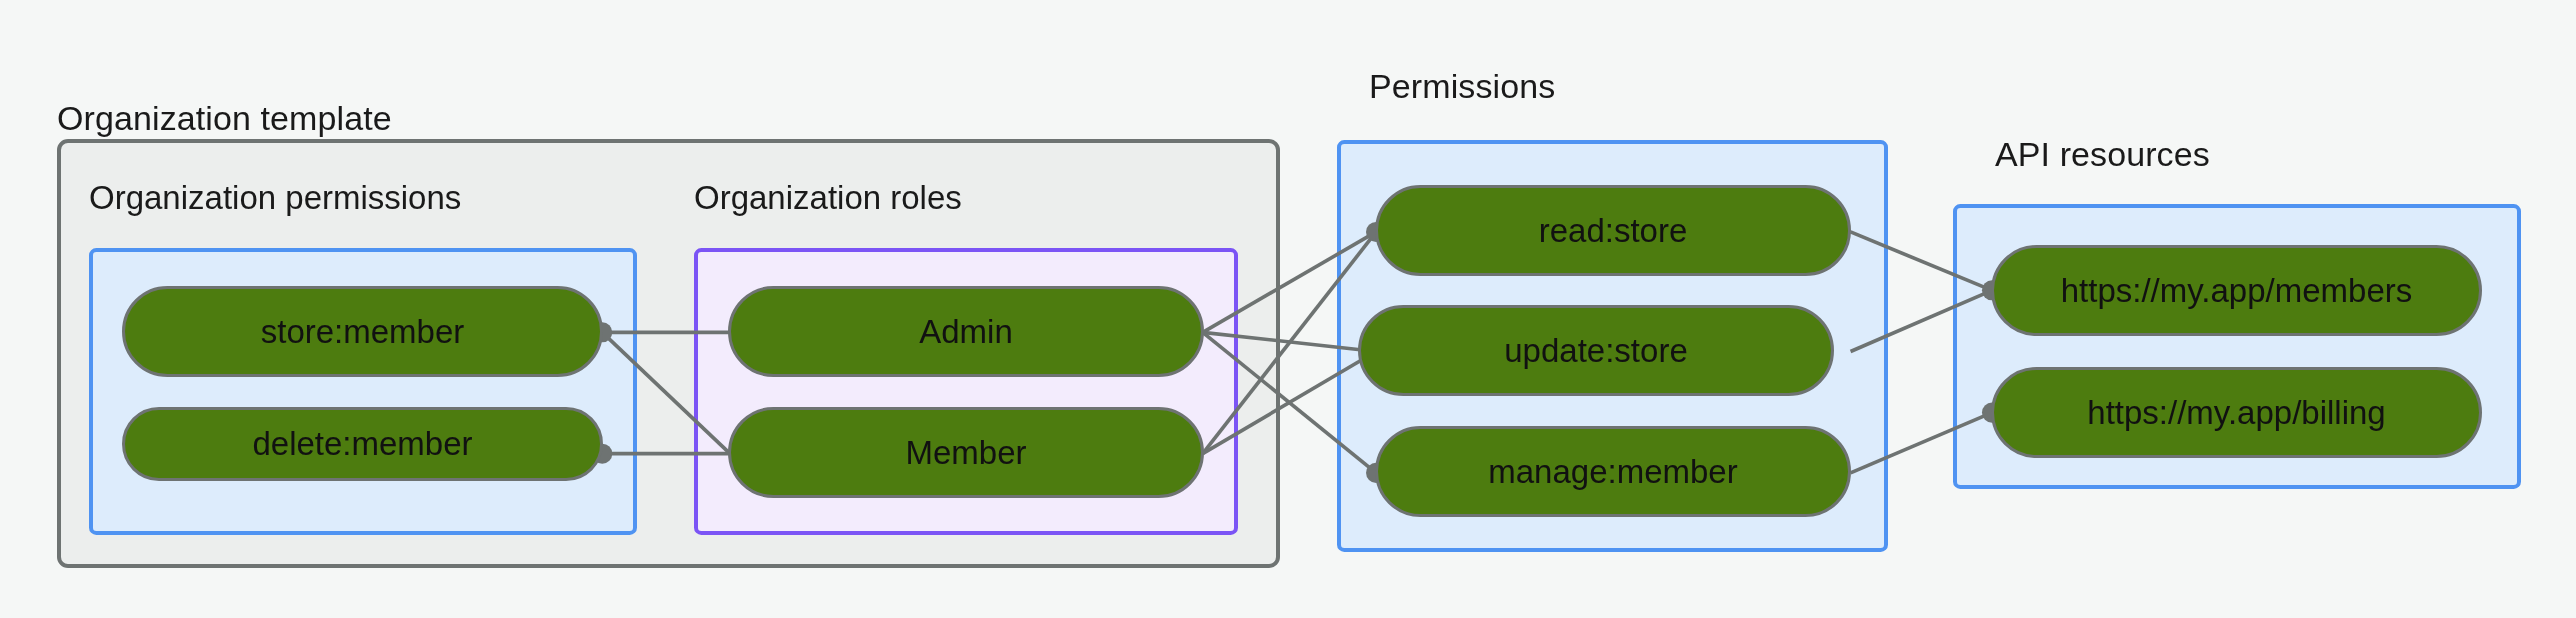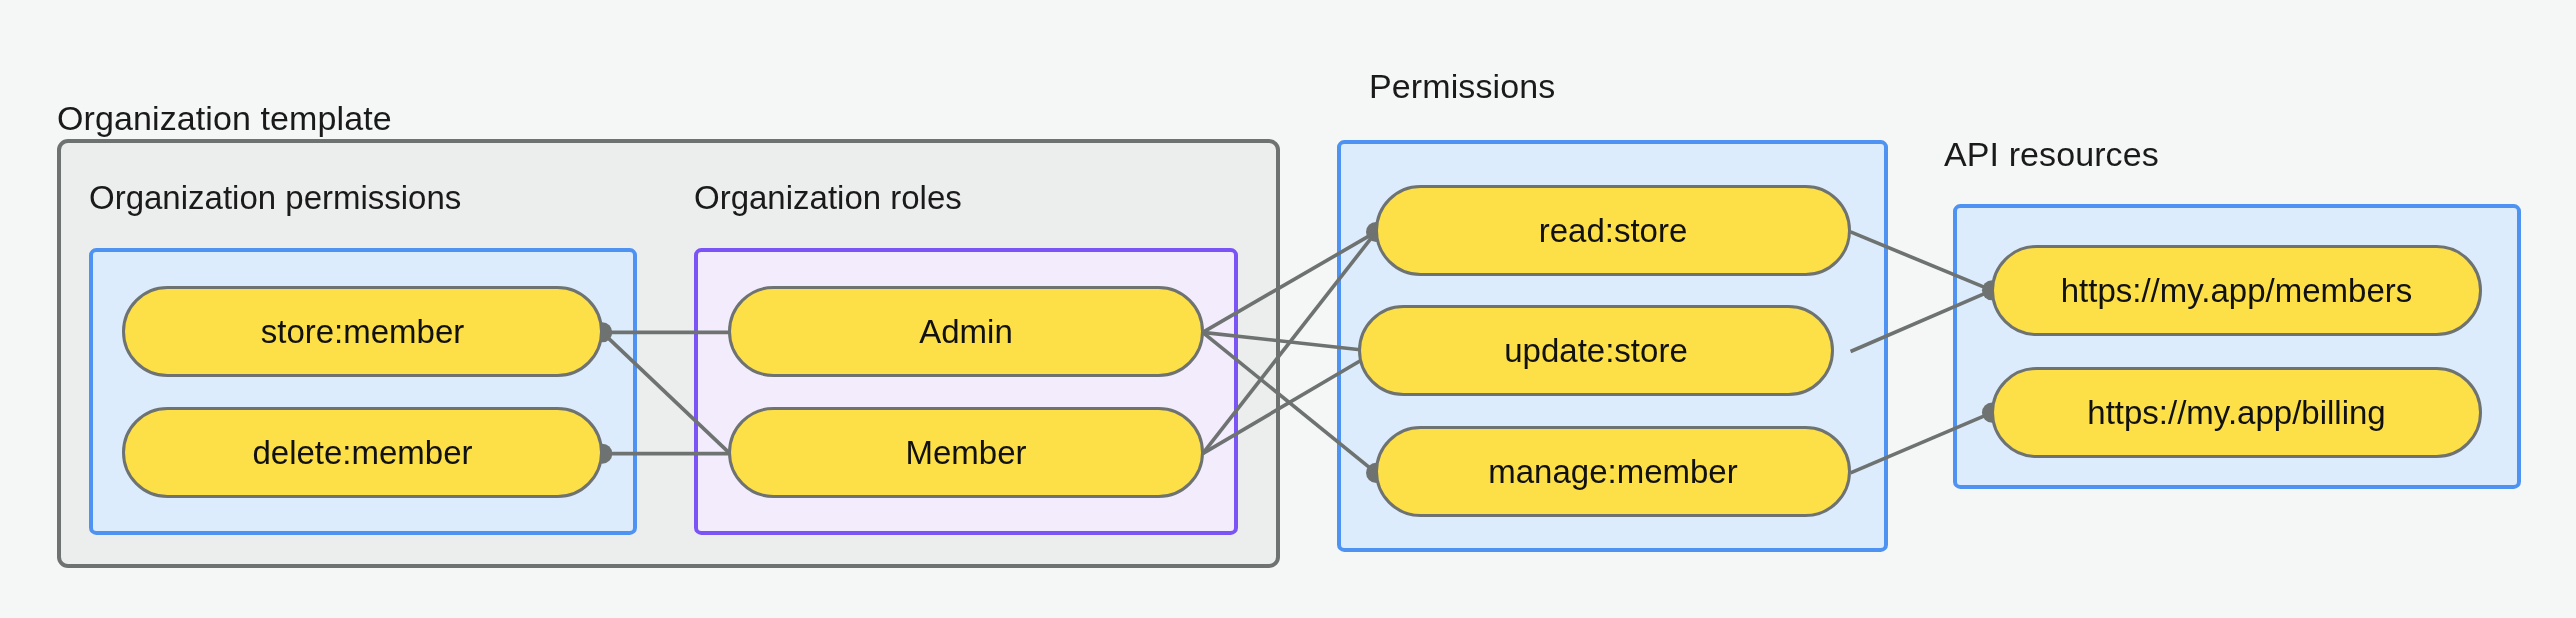--- a/index.html
+++ b/index.html
@@ -53,21 +53,21 @@
   .box-purple {
     background: #f3ecfd;
     border: 4.6px solid #7b54f5;
     border-radius: 7.3px;
   }
 
   
   .pill {
     position: absolute;
     box-sizing: border-box;
-    background: #fde047;
+    background: #4d7c0f;
     border: 3.7px solid #6e7372;
     border-radius: 912px;
     display: flex;
     align-items: center;
     justify-content: center;
     font-size: 33px;
     color: #111111;
     white-space: nowrap;
     z-index: 4;
   }
@@ -98,21 +98,21 @@
   <div class="section-title" style="left:694px; top:181px;">Organization roles</div>
 
   <div class="box box-blue" style="left:89px; top:248px; width:548px; height:287px;"></div>
 
   <div class="box box-purple" style="left:694px; top:248px; width:544px; height:287px;"></div>
 
   <div class="group-label" style="left:1343px; top:69px;margin-left:26px;">Permissions</div>
 
   <div class="box box-blue" style="left:1337px; top:140px; width:551px; height:412px;"></div>
 
-  <div class="group-label" style="left:1944px; top:137px;text-align:center;">API resources</div>
+  <div class="group-label" style="left:1995px; top:137px;text-align:center;">API resources</div>
 
   <div class="box box-blue" style="left:1953px; top:204px; width:568px; height:285px;"></div>
 
   <svg id="edges" viewBox="0 0 2823 678" xmlns="http://www.w3.org/2000/svg">
 
     <line x1="660" y1="364" x2="800" y2="364"></line>
     <line x1="660" y1="364" x2="800" y2="497"></line>
     <line x1="660" y1="497" x2="800" y2="497"></line>
 
     <line x1="1318" y1="364" x2="1508" y2="254"></line>
@@ -128,21 +128,21 @@
     <circle cx="660" cy="364" r="11"></circle>
     <circle cx="660" cy="497" r="11"></circle>
     <circle cx="1508" cy="254" r="11"></circle>
     <circle cx="1508" cy="385" r="11"></circle>
     <circle cx="1508" cy="518" r="11"></circle>
     <circle cx="2183" cy="318" r="11"></circle>
     <circle cx="2183" cy="452" r="11"></circle>
   </svg>
 
   <div class="pill" style="left:122px; top:286px; width:481px; height:91px;">store:member</div>
-  <div class="pill" style="left:122px; top:407px; width:481px; height:91px;">delete:member</div>
+  <div class="pill" style="left:122px; top:407px; width:481px; height:74px;">delete:member</div>
 
   <div class="pill" style="left:728px; top:286px; width:476px; height:91px;">Admin</div>
   <div class="pill" style="left:728px; top:407px; width:476px; height:91px;">Member</div>
 
   <div class="pill" style="left:1375px; top:185px; width:476px; height:91px;">read:store</div>
   <div class="pill" style="left:1358px; top:305px; width:476px; height:91px;">update:store</div>
   <div class="pill" style="left:1375px; top:426px; width:476px; height:91px;">manage:member</div>
 
   <div class="pill" style="left:1991px; top:367px; width:491px; height:91px;">https://my.app/billing</div>
   <div class="pill" style="left:1991px; top:245px; width:491px; height:91px;">https://my.app/members</div>

